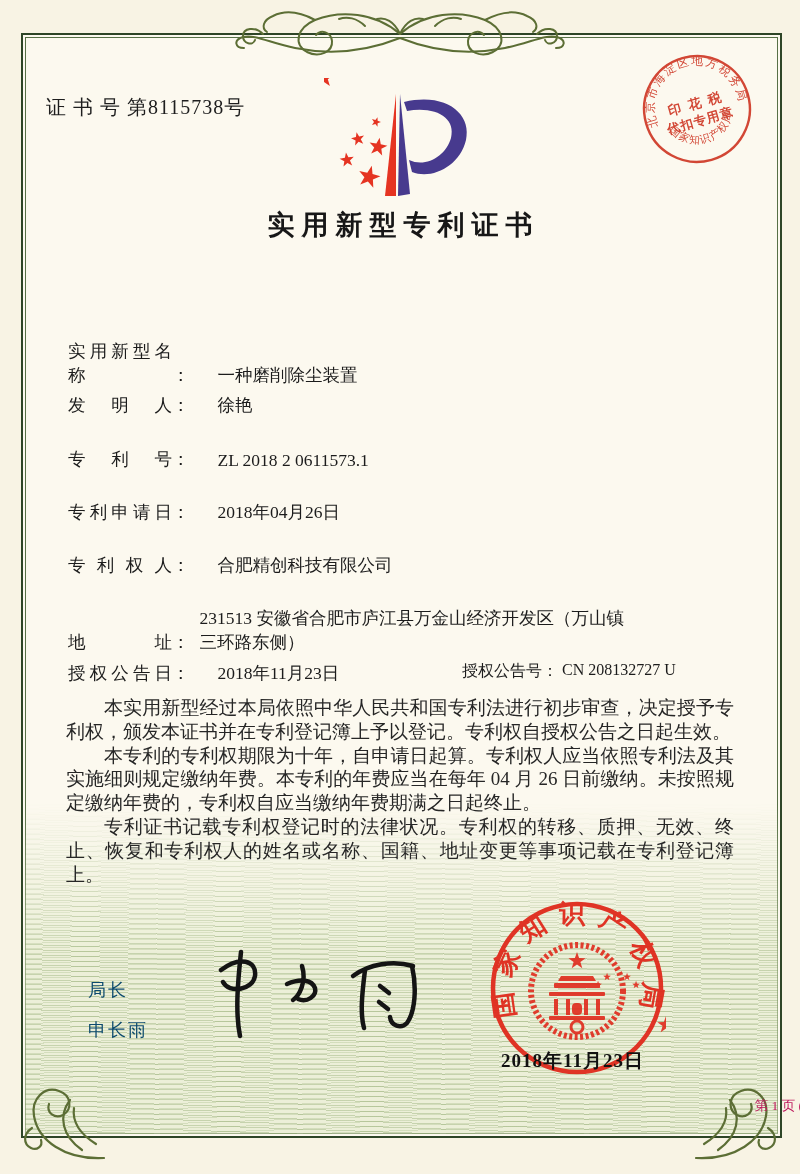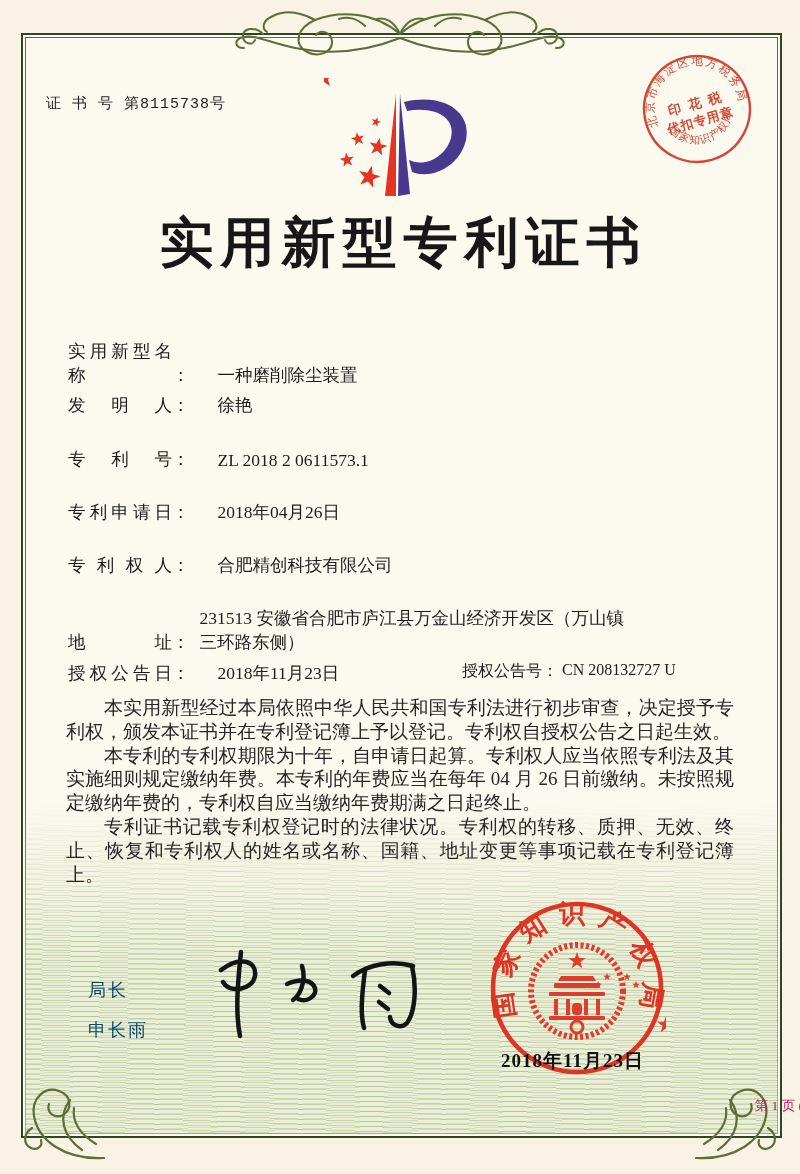--- a/index.html
+++ b/index.html
@@ -23,26 +23,26 @@
     position:absolute;left:2px;right:2px;bottom:2px;height:330px;
     background-color:rgba(222,231,196,.55);
     background-image:
       repeating-linear-gradient(2deg, rgba(125,155,90,0) 0 4px, rgba(125,155,90,.34) 4px 5px),
       repeating-linear-gradient(178deg, rgba(125,155,90,0) 0 4px, rgba(125,155,90,.22) 4px 5px);
     -webkit-mask-image:linear-gradient(to bottom, transparent 0, #000 45%);
             mask-image:linear-gradient(to bottom, transparent 0, #000 45%);
   }
   .ornament{position:absolute;pointer-events:none;}
   
-  .cert-no{position:absolute;left:46px;top:94px;font-size:15px;letter-spacing:1px;font-family:Liberation Mono, monospace;}
+  .cert-no{position:absolute;left:46px;top:94px;font-size:20px;letter-spacing:1px;}
   .logo{position:absolute;left:324px;top:78px;}
   .tax-stamp{position:absolute;left:636px;top:48px;opacity:.93;}
   .title{
     position:absolute;left:0;top:207px;width:100%;margin:0;
-    text-align:center;font-size:54px;font-weight:600;letter-spacing:7px;padding-left:7px;
+    text-align:center;font-size:27px;font-weight:600;letter-spacing:7px;padding-left:7px;
     box-sizing:border-box;color:#171717;
   }
   
   .row{position:absolute;left:68px;font-size:17.5px;display:flex;color:#1c1c1c;align-items:flex-end;}
   .row .lab{display:inline-block;width:104px;text-align:justify;text-align-last:justify;}
   .row .colon{margin-right:4px;}
   .row .val{margin-left:24px;white-space:nowrap;}
   .row .val2{margin-left:6px;}
   .grant-no{position:absolute;left:462px;top:0;display:flex;font-size:16px;}
   .grant-no .colon{margin-right:4px;}

